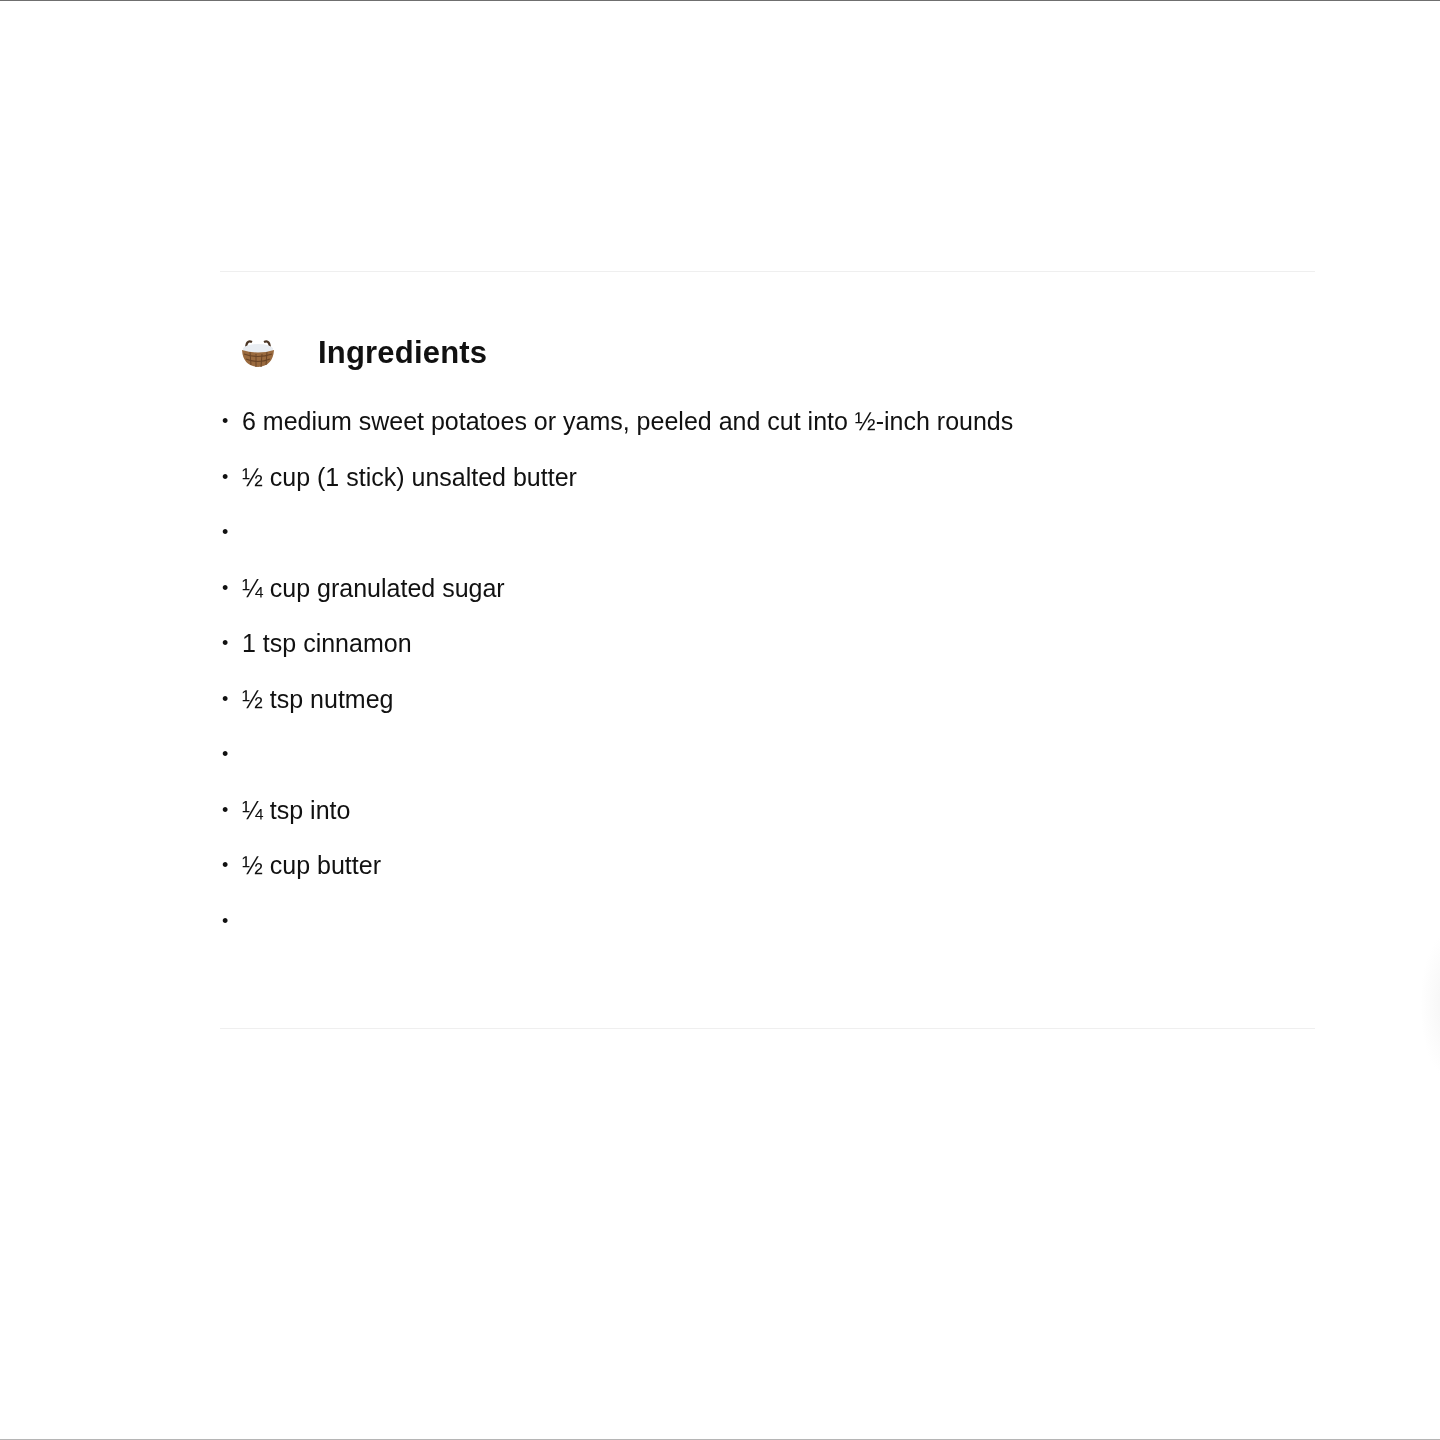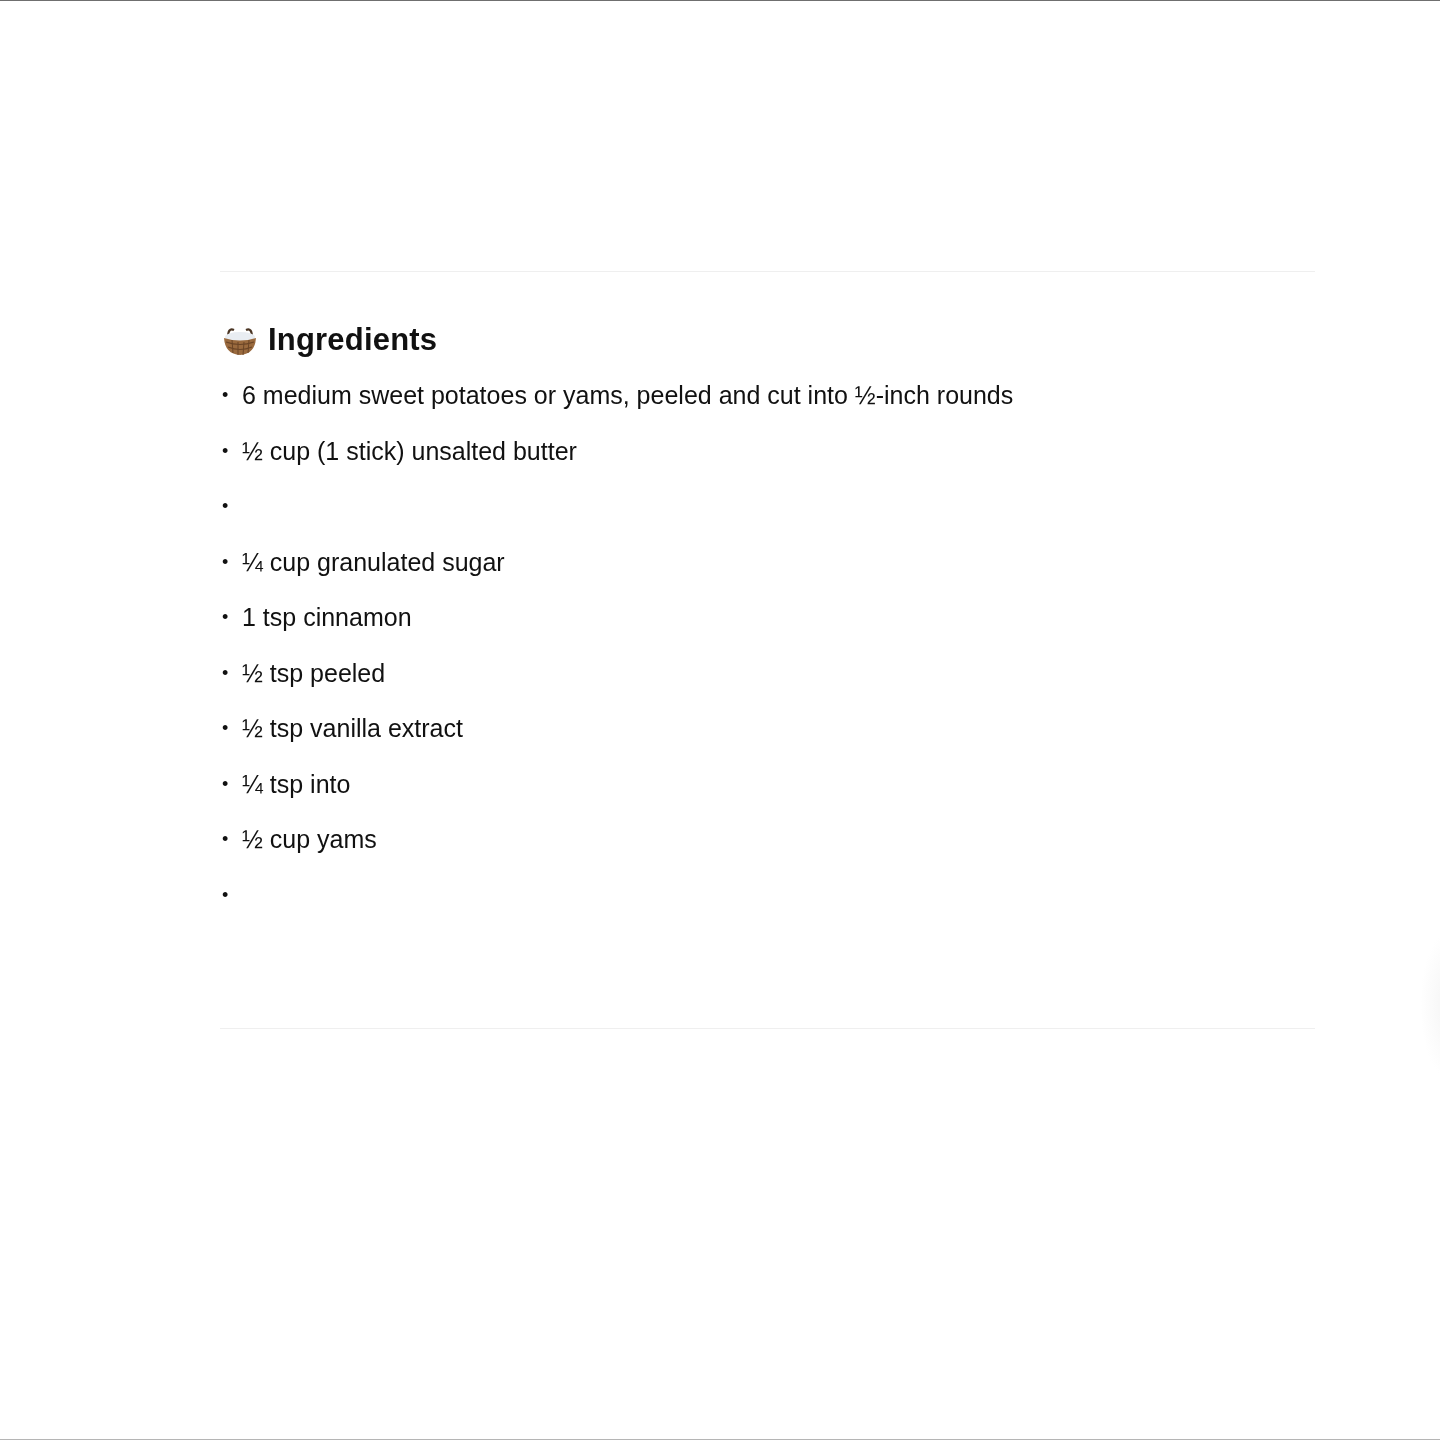--- a/index.html
+++ b/index.html
@@ -11,21 +11,21 @@
   .top-border { position: absolute; left: 0; top: 0; width: 1440px; height: 1px; background: #6f6f6f; }
   .bottom-border { position: absolute; left: 0; bottom: 0; width: 1440px; height: 1px; background: #b5b5b5; }
   .divider { position: absolute; left: 220px; width: 1095px; height: 1px; background: #efefef; }
   .divider.top { top: 271px; }
   .divider.bottom { top: 1028px; }
   .right-glow {
     position: absolute; right: -40px; top: 930px; width: 60px; height: 150px;
     border-radius: 50%; background: radial-gradient(ellipse at center, #f4f4f4 0%, #ffffff 70%);
   }
   .content { position: absolute; left: 222px; top: 312px; }
-  .heading { display: flex; align-items: flex-end; height: 46px; margin: 0; }
+  .heading { display: flex; align-items: center; height: 46px; margin: 18px; gap: 32px; }
   .heading .emoji { width: 36px; height: 34px; margin-right: 10px; display: inline-block; position: relative; }
   .heading .title { font-size: 31px; font-weight: bold; letter-spacing: 0.2px; }
   .subhead { font-size: 25px; font-weight: bold; margin-top: 37px; height: 30px; line-height: 30px; }
   ul.items { list-style: none; margin: 10px 0 0 0; padding: 0; }
   ul.items li {
     font-size: 25px; height: 55.5px; line-height: 55.5px; display: flex; align-items: center;
   }
   ul.items li .bullet { width: 20px; font-size: 18px; display: inline-block; }
 </style>
 </head>
@@ -67,33 +67,32 @@
     <li>
         <span class="bullet">•</span>
         <span>¼ cup granulated sugar</span>
       </li>
     <li>
         <span class="bullet">•</span>
         <span>1 tsp cinnamon</span>
       </li>
     <li>
         <span class="bullet">•</span>
-        <span>½ tsp peeled</span>
+        <span>½ tsp nutmeg</span>
       </li>
     <li>
         <span class="bullet">•</span>
-        <span>½ tsp vanilla extract</span>
       </li>
     <li>
         <span class="bullet">•</span>
         <span>¼ tsp into</span>
       </li>
     <li>
         <span class="bullet">•</span>
-        <span>½ cup yams</span>
+        <span>½ cup butter</span>
       </li>
     <li>
         <span class="bullet">•</span>
       </li>
   </ul>
 </div>
 
 <div class="divider bottom"></div>
 <div class="bottom-border"></div>
 

